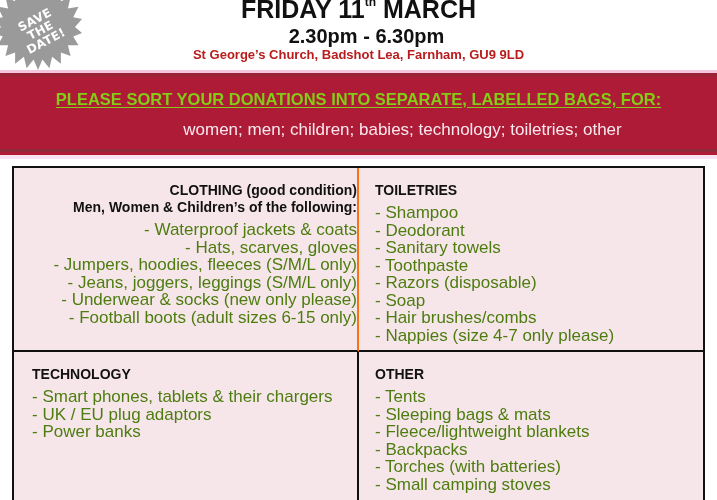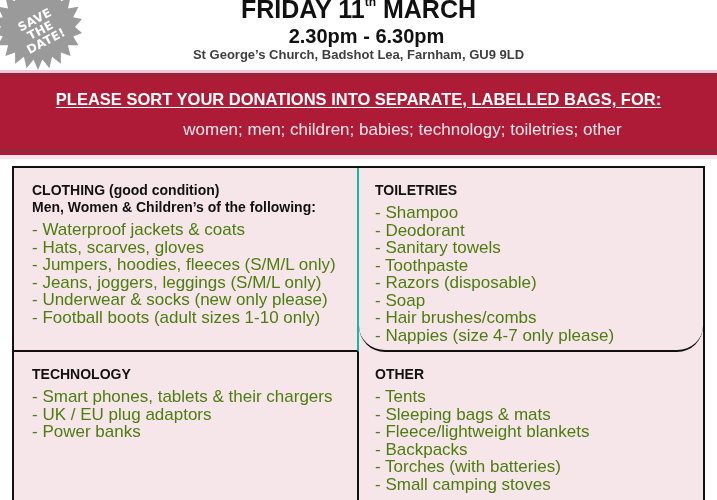--- a/index.html
+++ b/index.html
@@ -32,62 +32,62 @@
       position: absolute; left: 0; width: 717px; top: -6px;
       font-weight: 700; font-size: 25px; line-height: 30px; color: #111;
     }
     .date-line sup { font-size: 12px; vertical-align: 12px; line-height: 0; }
     .time-line {
       position: absolute; left: 8px; width: 717px; top: 24px;
       font-weight: 700; font-size: 20px; line-height: 24px; color: #111;
     }
     .address-line {
       position: absolute; left: 0; width: 717px; top: 47px;
-      font-weight: 700; font-size: 13px; line-height: 16px; color: #404040;
+      font-weight: 700; font-size: 13px; line-height: 16px; color: #b91c1c;
     }
 
     
     .banner-top-line {
       position: absolute; left: 0; top: 70px; width: 717px; height: 3px; background: #f4c6dc;
     }
     .banner {
       position: absolute; left: 0; top: 73px; width: 717px; height: 82px;
       background: #ad1b36;
       border-top: 4px solid #9a2338;
       text-align: center; color: #ffffff;
     }
     .banner-bottom-line {
       position: absolute; left: 0; top: 155px; width: 717px; height: 4px; background: #f6e2f0;
     }
     .banner-heading {
       position: absolute; left: 0; width: 717px; top: 12px;
       font-weight: 700; font-size: 16.5px; line-height: 20px;
       text-decoration: underline; text-underline-offset: 2px;
-      color: #ffffff;
+      color: #84cc16;
     }
     .banner-sub {
       position: absolute; left: 0; width: 717px; top: 42px;
       font-size: 17px; line-height: 22px; color: #fbe8ee; margin-left: 44px;
     }
     .banner-stripe {
       position: absolute; left: 0; bottom: 3px; width: 717px; height: 3px; background: #8e2a3a;
     }
 
     
     .grid {
       position: absolute; left: 12px; top: 166px; width: 693px; height: 350px;
       background: #f6e6ea;
       border: 2px solid #111;
       display: grid;
       grid-template-columns: 345px 344px;
       grid-template-rows: 184px 164px;
     }
     .cell { position: relative; padding: 14px 0 0 18px; }
-    .cell.right { padding-left: 16px; border-radius: 26px; }
-    .cell.c-tl { border-right: 2px solid #14b8a6; border-bottom: 2px solid #111; }
+    .cell.right { padding-left: 16px; }
+    .cell.c-tl { border-right: 2px solid #f97316; border-bottom: 2px solid #111; text-align: right; }
     .cell.c-tr { border-bottom: 2px solid #111; }
     .cell.c-bl { border-right: 2px solid #111; }
 
     .cell-title {
       font-weight: 700; font-size: 14px; line-height: 17px; color: #111;
     }
     .cell-subtitle {
       font-weight: 700; font-size: 14px; line-height: 17px; color: #111;
     }
     .item-list { list-style: none; margin-top: 5px; }
@@ -130,21 +130,21 @@
 
     <div class="cell c-tl">
       <div class="cell-title">CLOTHING (good condition)</div>
       <div class="cell-subtitle">Men, Women &amp; Children’s of the following:</div>
       <ul class="item-list">
         <li>Waterproof jackets &amp; coats</li>
         <li>Hats, scarves, gloves</li>
         <li>Jumpers, hoodies, fleeces (S/M/L only)</li>
         <li>Jeans, joggers, leggings (S/M/L only)</li>
         <li>Underwear &amp; socks (new only please)</li>
-        <li>Football boots (adult sizes 1-10 only)</li>
+        <li>Football boots (adult sizes 6-15 only)</li>
       </ul>
     </div>
 
     <div class="cell c-tr right">
       <div class="cell-title">TOILETRIES</div>
       <ul class="item-list">
         <li>Shampoo</li>
         <li>Deodorant</li>
         <li>Sanitary towels</li>
         <li>Toothpaste</li>

